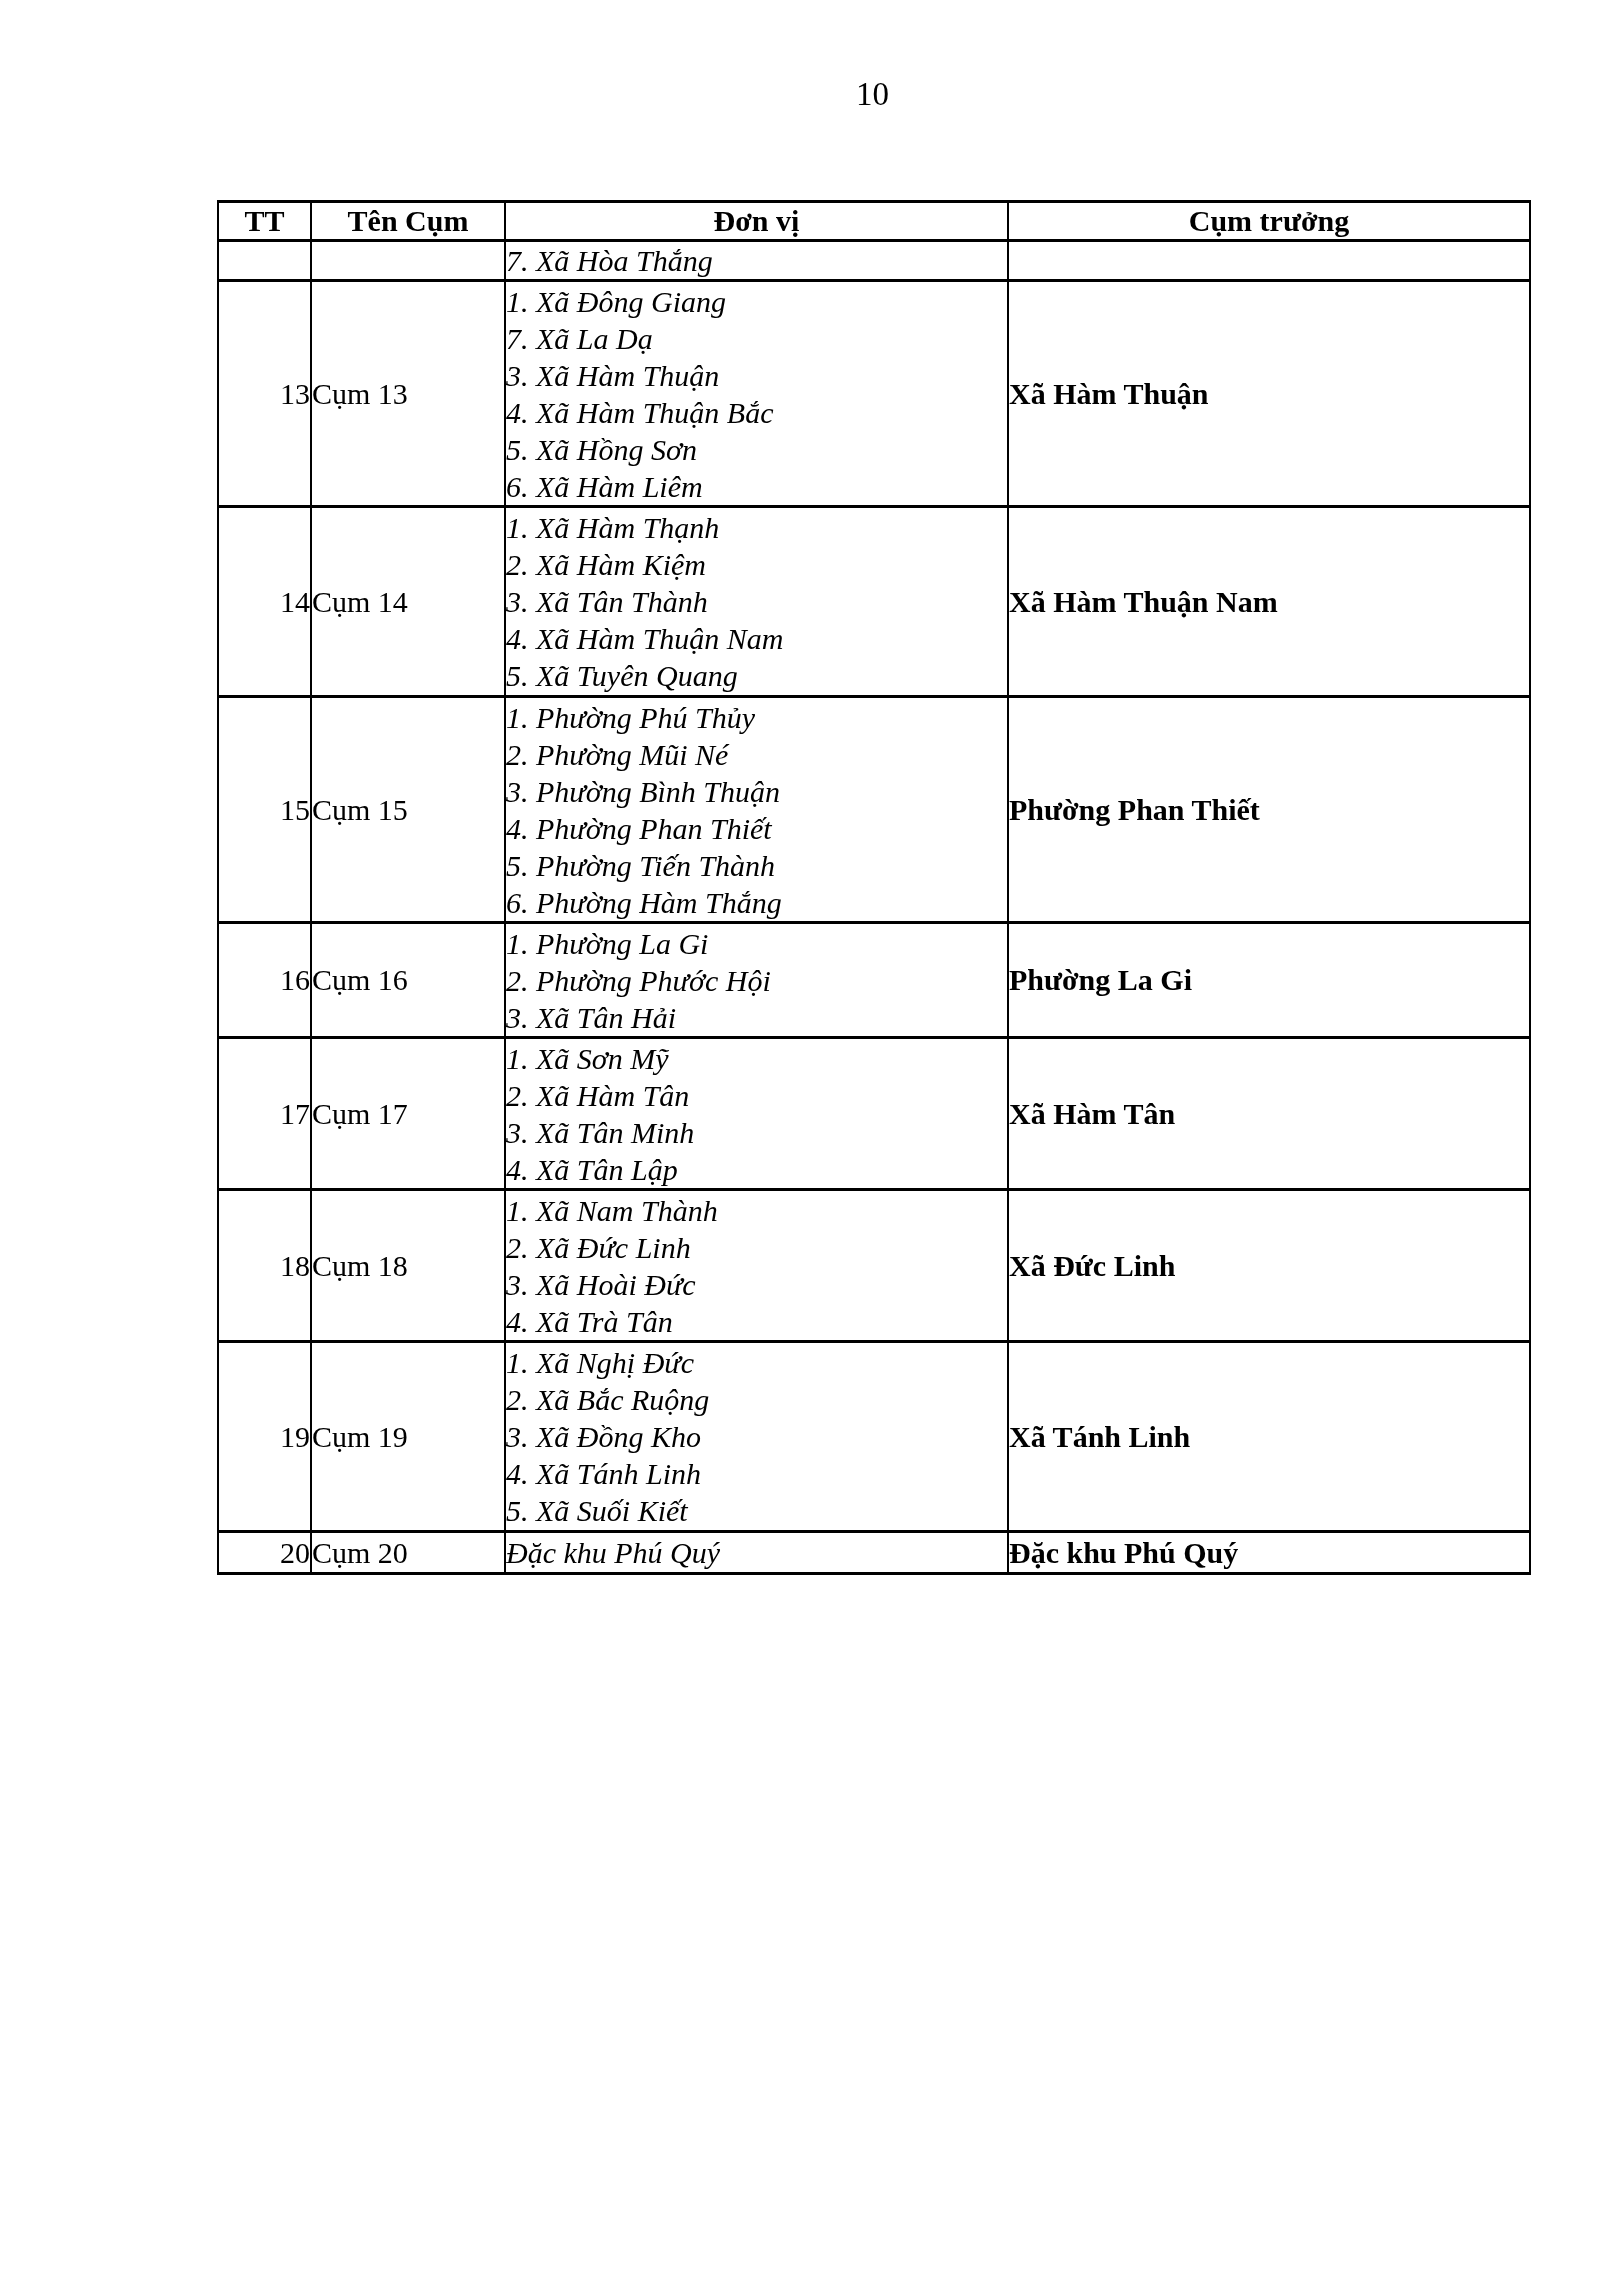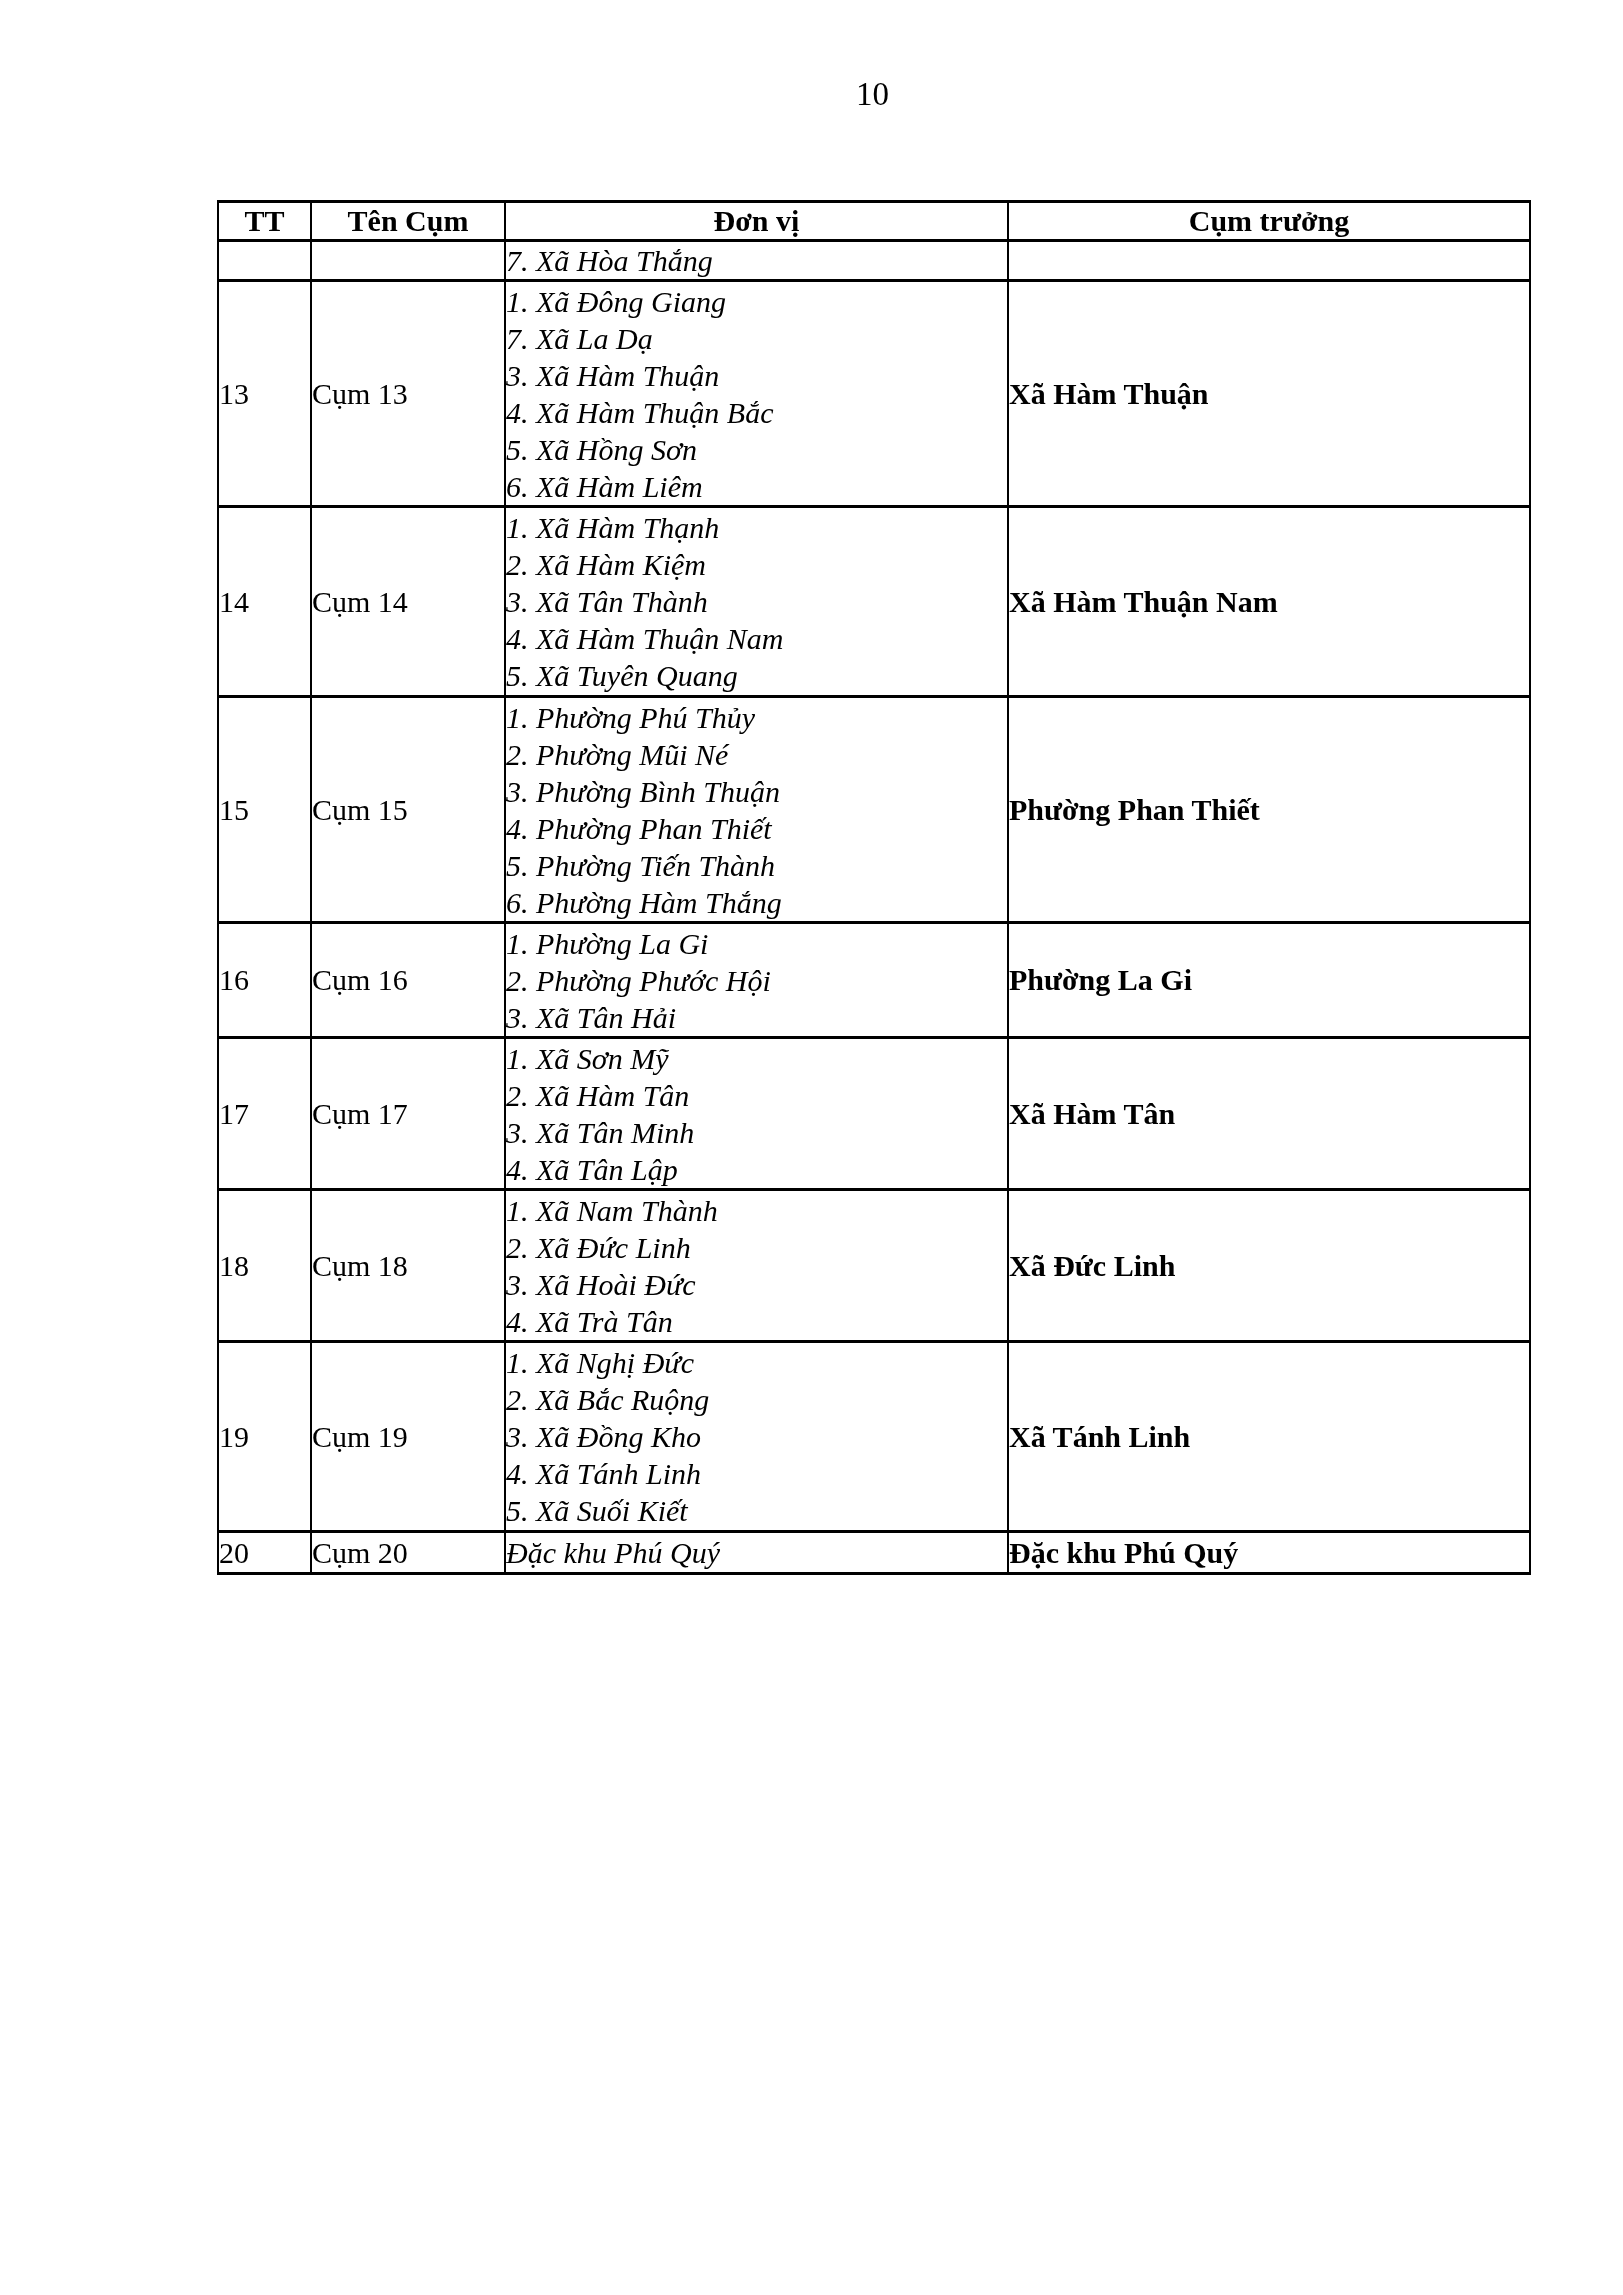--- a/index.html
+++ b/index.html
@@ -48,21 +48,21 @@
     padding: 0;
     font-size: 30px;
     overflow: hidden;
   }
   table.clusters th {
     font-weight: bold;
     text-align: center;
     line-height: 34px;
   }
   td.tt-cell {
-    text-align: left;
+    text-align: right;
   }
   td.cluster-name-cell {
     padding-left: 14.4px;
     margin-top: 11px;
   }
   td.unit-list-cell {
     padding-left: 13px;
     font-style: italic;
   }
   td.cluster-leader-cell {

